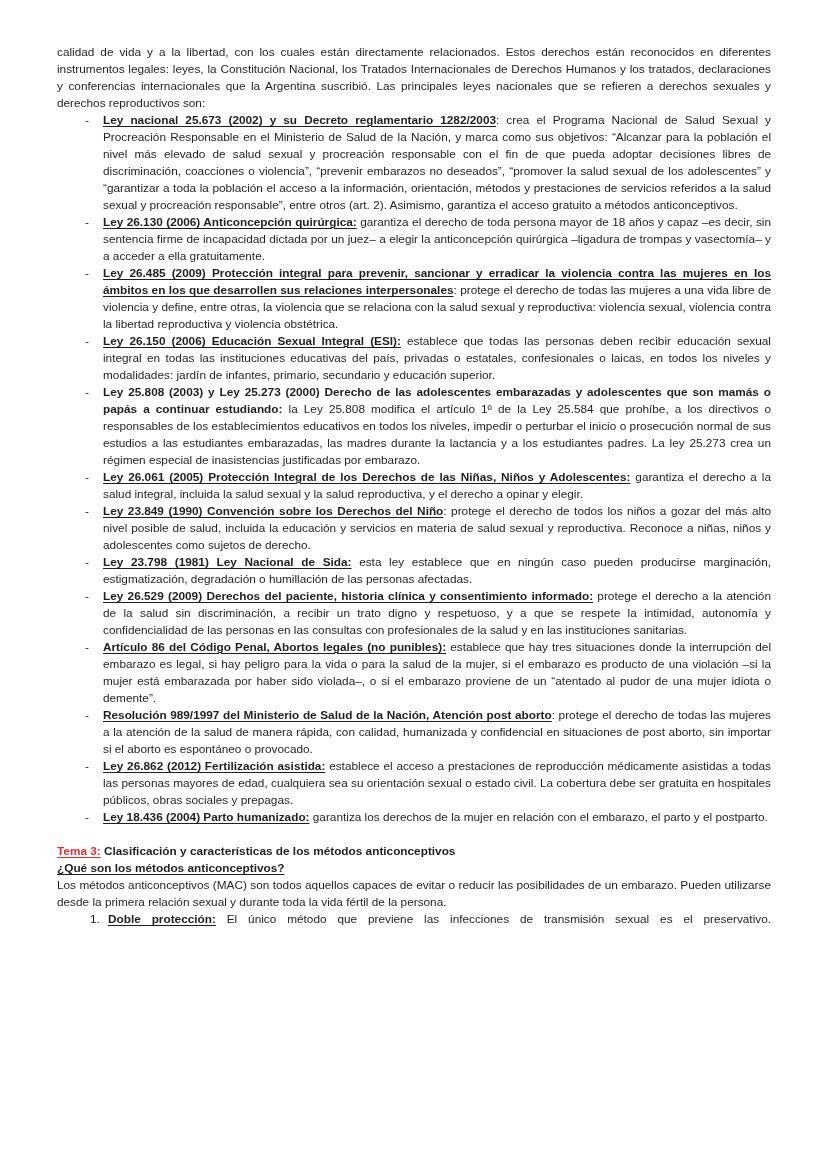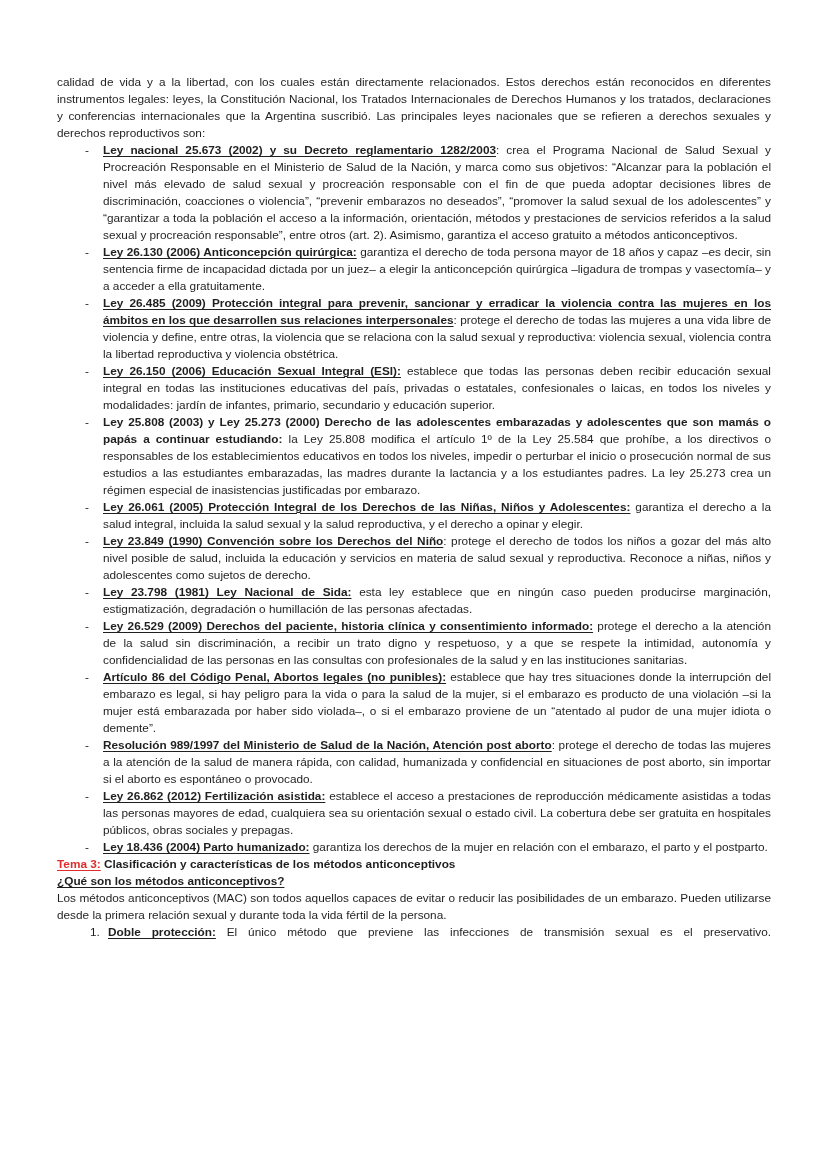--- a/index.html
+++ b/index.html
@@ -10,21 +10,21 @@
   body {
     width: 828px;
     min-height: 1170px;
     font-family: "Liberation Sans", "DejaVu Sans", sans-serif;
     color: #1f1f1f;
   }
   .page {
     box-sizing: border-box;
     width: 828px;
     min-height: 1170px;
-    padding: 74px 57px 40px 57px;
+    padding: 44px 57px 40px 57px;
     background: #ffffff;
   }
   .body-text, .law-item, .num-item, .tema-heading, .question-line {
     font-size: 11.8px;
     line-height: 17px;
   }
   .body-text {
     margin: 0;
     text-align: justify;
   }
@@ -56,20 +56,21 @@
     padding-left: 51px;
     text-align: justify;
     text-align-last: justify;
   }
   .num-item .num-marker {
     position: absolute;
     left: 33px;
     top: 0;
   }
   .tema-section {
+    margin-top: 17px;
   }
   .tema-heading {
     font-weight: bold;
   }
   .tema-label {
     font-weight: bold;
     text-decoration: underline;
     text-decoration-thickness: 1.2px;
     text-underline-offset: 2px;
   }

